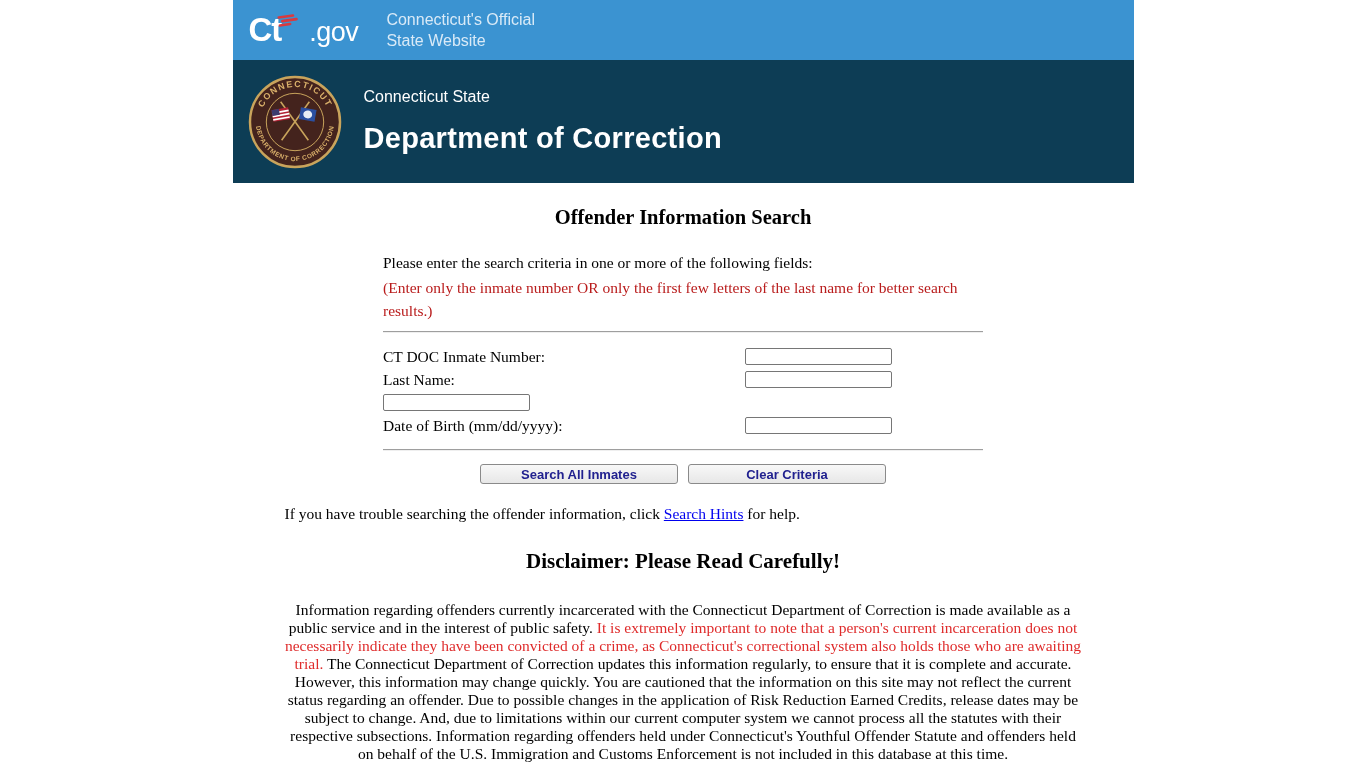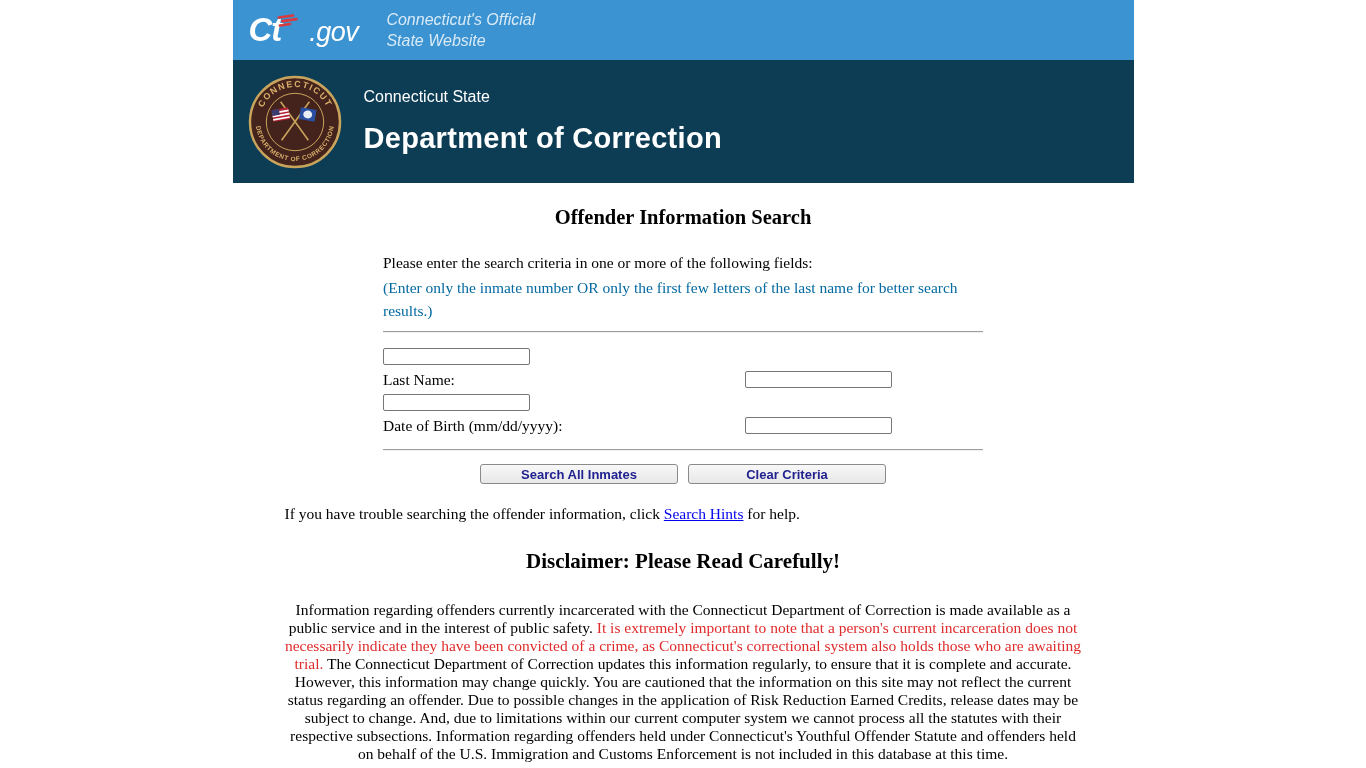--- a/index.html
+++ b/index.html
@@ -7,21 +7,21 @@
   body {
     width: 1366px; height: 768px; overflow: hidden;
     background: #ffffff;
     font-family: "Liberation Serif", serif;
   }
   .column { width: 901px; margin: 0 auto; }
 
   
   .topbar {
     height: 60px; background: #3b93d1;
-    display: flex; align-items: center; padding-left: 16px; font-style: italic;
+    display: flex; align-items: center; padding-left: 16px;
   }
   .ctgov-logo {
     position: relative; display: flex; align-items: baseline;
     font-family: "Liberation Sans", sans-serif; color: #ffffff; cursor: pointer;
     padding-right: 6px;
   }
   .ctgov-ct { font-size: 33px; font-weight: 700; letter-spacing: -1px; }
   .ctgov-gov { font-size: 27px; font-weight: 400; letter-spacing: -0.5px; margin-left: 28px; }
   .ctgov-flag { position: absolute; top: 3px; left: 27px; }
   .tagline {
@@ -40,21 +40,21 @@
   .dept-large { font-size: 29px; font-weight: 700; letter-spacing: 0.3px; }
 
   
   .main { font-size: 15.5px; color: #000000; }
   .page-title {
     font-size: 20.5px; font-weight: 700; text-align: center;
     margin: 23px 0 23px 0;
   }
   .form-wrap { width: 600px; margin: 0 auto; }
   .form-intro { margin: 0; line-height: 1.45; }
-  .form-note { margin: 3px 0 9px 0; line-height: 1.45; color: #0369a1; }
+  .form-note { margin: 3px 0 9px 0; line-height: 1.45; color: #b91c1c; }
   .divider {
     height: 0; border: none;
     border-top: 1px solid #9e9e9e; border-bottom: 1px solid #efefef;
     margin: 0 0 12px 0;
   }
   .divider.bottom { margin: 12px 0 13px 0; }
   .form-row { display: flex; align-items: center; height: 23px; }
   .form-label { flex: 0 0 362px; }
   .form-input {
     width: 147px; height: 17px; padding: 1px 3px;
@@ -149,20 +149,21 @@
 
     <h1 class="page-title">Offender Information Search</h1>
 
     <div class="form-wrap">
       <p class="form-intro">Please enter the search criteria in one or more of the following fields:</p>
       <p class="form-note">(Enter only the inmate number OR only the first few letters of the last name for better search results.)</p>
 
       <hr class="divider">
 
       <div class="form-row">
+        <span class="form-label">CT DOC Inmate Number:</span>
         <input class="form-input" type="text" value="" style="">
       </div>
       <div class="form-row">
         <span class="form-label">Last Name:</span>
         <input class="form-input" type="text" value="" style="">
       </div>
       <div class="form-row">
         <input class="form-input" type="text" value="" style="">
       </div>
       <div class="form-row">

